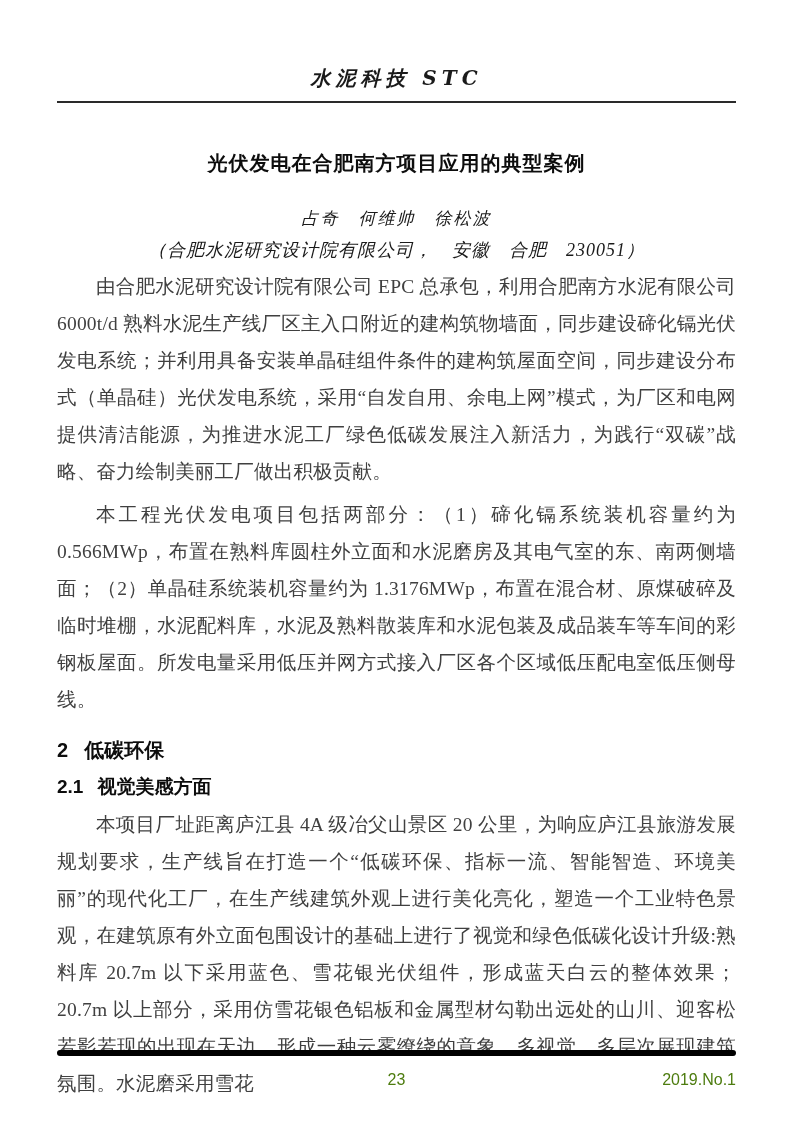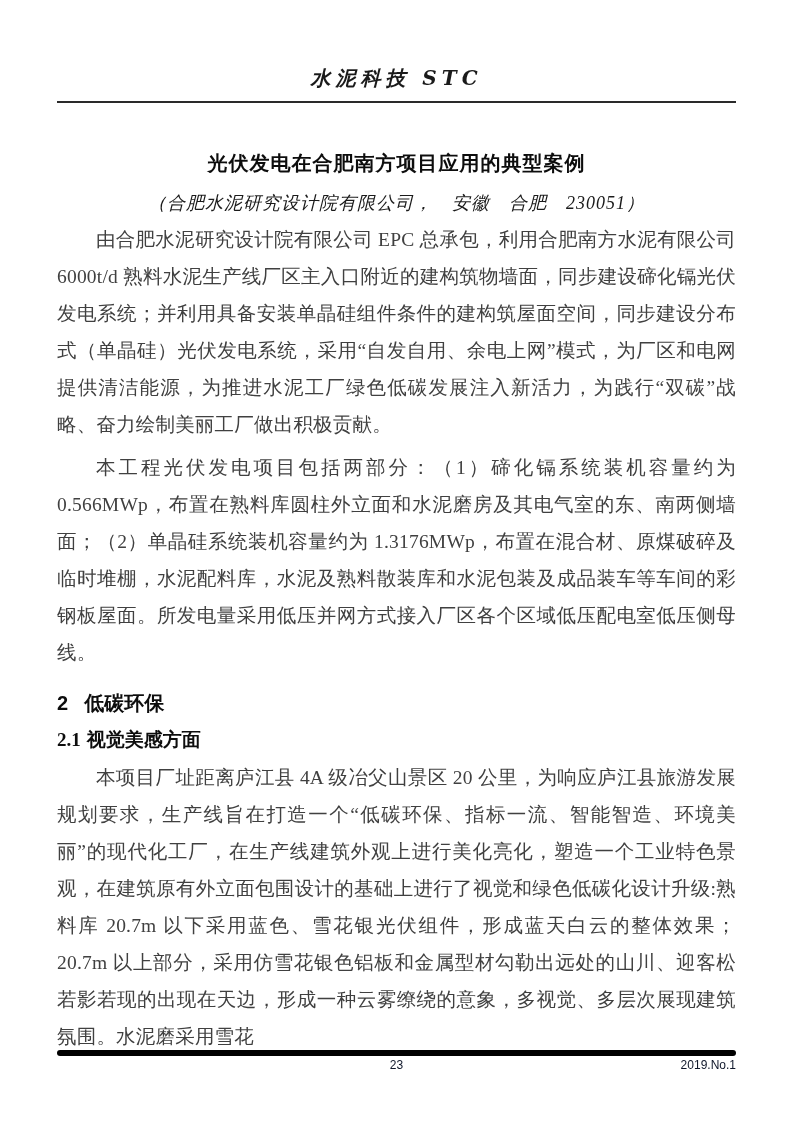--- a/index.html
+++ b/index.html
@@ -80,22 +80,21 @@
   .subsection-heading {
     margin: 10px 0 4px 0;
     font-family: "Liberation Sans", "DejaVu Sans", sans-serif;
     font-weight: bold;
     font-size: 19px;
     line-height: 26px;
     color: #0d0d0d;
   }
   .subsection-heading .sec-num {
     display: inline-block;
-    margin-right: 6px;
-    font-family: Liberation Serif, serif;
+    margin-right: 14px;
   }
   
   .body-paragraph {
     margin: 6px 0 0 0;
     font-size: 19.5px;
     line-height: 37px;
     text-align: justify;
     text-indent: 2em;
     color: #404040;
     letter-spacing: 0.2px;
@@ -107,25 +106,25 @@
     right: 57px;
     top: 1050px;
   }
   .footer-rule {
     height: 6px;
     background: #000000;
     border-radius: 3px;
   }
   .footer-row {
     position: relative;
-    margin-top: 2px;
+    margin-top: 15px;
     height: 16px;
     font-family: "Liberation Sans", "DejaVu Sans", sans-serif;
-    font-size: 12px;
-    color: #0f172a;
+    font-size: 16px;
+    color: #4d7c0f;
   }
   .page-number {
     position: absolute;
     left: 0;
     right: 0;
     text-align: center;
   }
   .issue-label {
     position: absolute;
     right: 0;
@@ -137,20 +136,21 @@
 
 <div class="page">
 
   <header class="running-header">
     <div class="journal-title">水泥科技 STC</div>
     <div class="header-rule"></div>
   </header>
 
   <h1 class="article-title">光伏发电在合肥南方项目应用的典型案例</h1>
 
+  <div class="authors-line">占奇　何维帅　徐松波</div>
 
   <div class="affiliation-line">（合肥水泥研究设计院有限公司，　安徽　合肥　230051）</div>
 
 
   <p class="body-paragraph">由合肥水泥研究设计院有限公司 EPC 总承包，利用合肥南方水泥有限公司 6000t/d 熟料水泥生产线厂区主入口附近的建构筑物墙面，同步建设碲化镉光伏发电系统；并利用具备安装单晶硅组件条件的建构筑屋面空间，同步建设分布式（单晶硅）光伏发电系统，采用“自发自用、余电上网”模式，为厂区和电网提供清洁能源，为推进水泥工厂绿色低碳发展注入新活力，为践行“双碳”战略、奋力绘制美丽工厂做出积极贡献。</p>
 
   <p class="body-paragraph">本工程光伏发电项目包括两部分：（1）碲化镉系统装机容量约为 0.566MWp，布置在熟料库圆柱外立面和水泥磨房及其电气室的东、南两侧墙面；（2）单晶硅系统装机容量约为 1.3176MWp，布置在混合材、原煤破碎及临时堆棚，水泥配料库，水泥及熟料散装库和水泥包装及成品装车等车间的彩钢板屋面。所发电量采用低压并网方式接入厂区各个区域低压配电室低压侧母线。</p>
 
   <h2 class="section-heading">
     <span class="sec-num">2</span><span>低碳环保</span>

